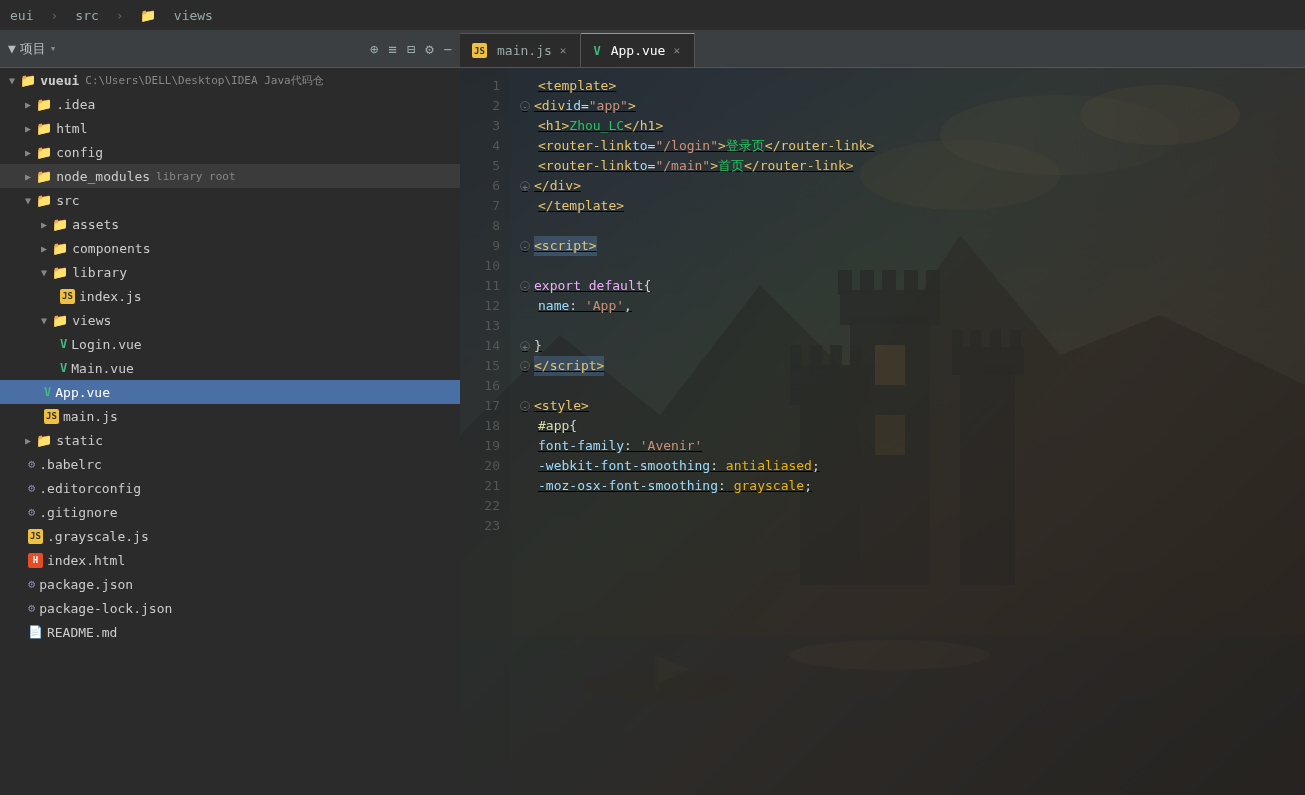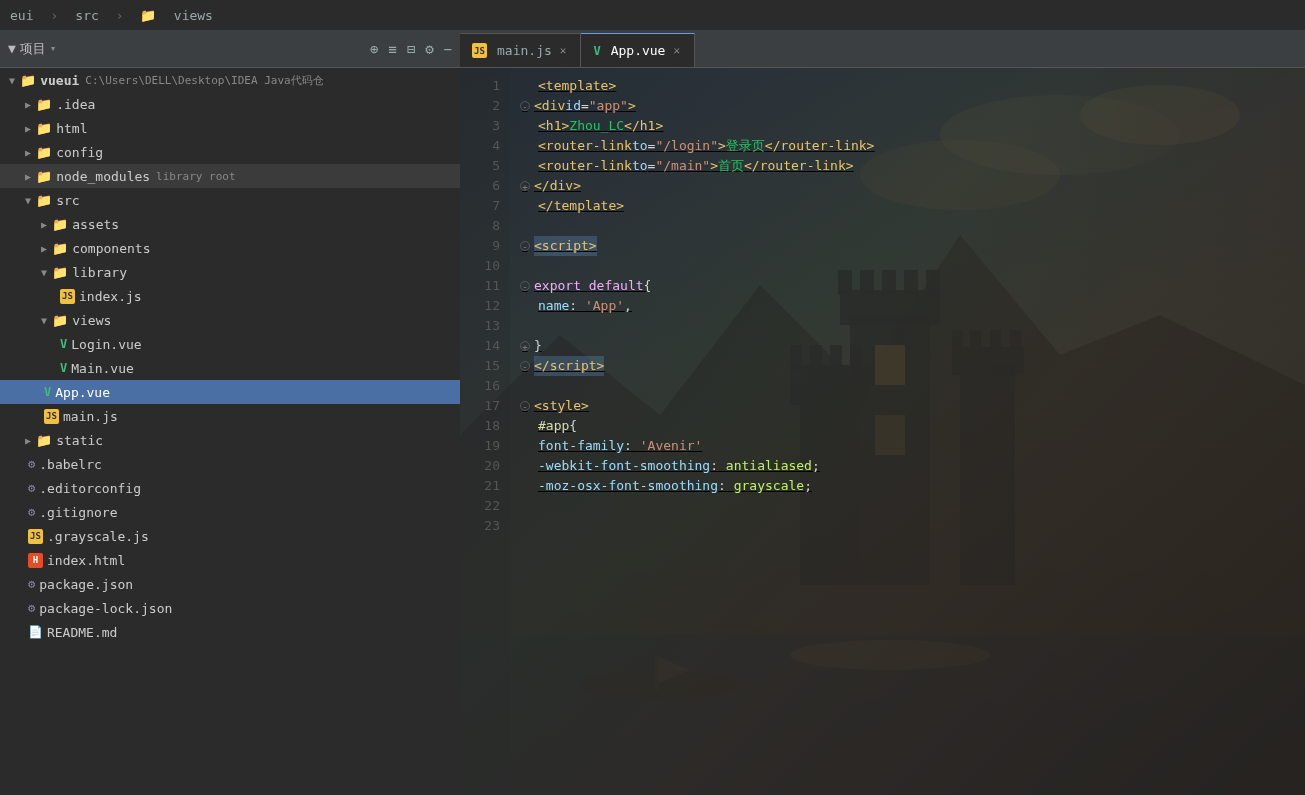--- a/index.html
+++ b/index.html
@@ -272,21 +272,21 @@
     }
 
     
     .c-tag { color: #e8c46a; }
     .c-attr { color: #9cdcfe; }
     .c-string { color: #ce9178; }
     .c-keyword { color: #f0abfc; }
     .c-variable { color: #9cdcfe; }
     .c-text { color: #22c55e; }
     .c-yellow { color: #dcdcaa; }
-    .c-blue { color: #bef264; }
+    .c-blue { color: #eab308; }
     .c-white { color: #d4d4d4; }
     .c-highlight { background: rgba(100, 150, 200, 0.3); }
     .fold-dot {
       display: inline-block;
       width: 10px;
       height: 10px;
       border: 1px solid #555;
       border-radius: 50%;
       margin-right: 4px;
       vertical-align: middle;

